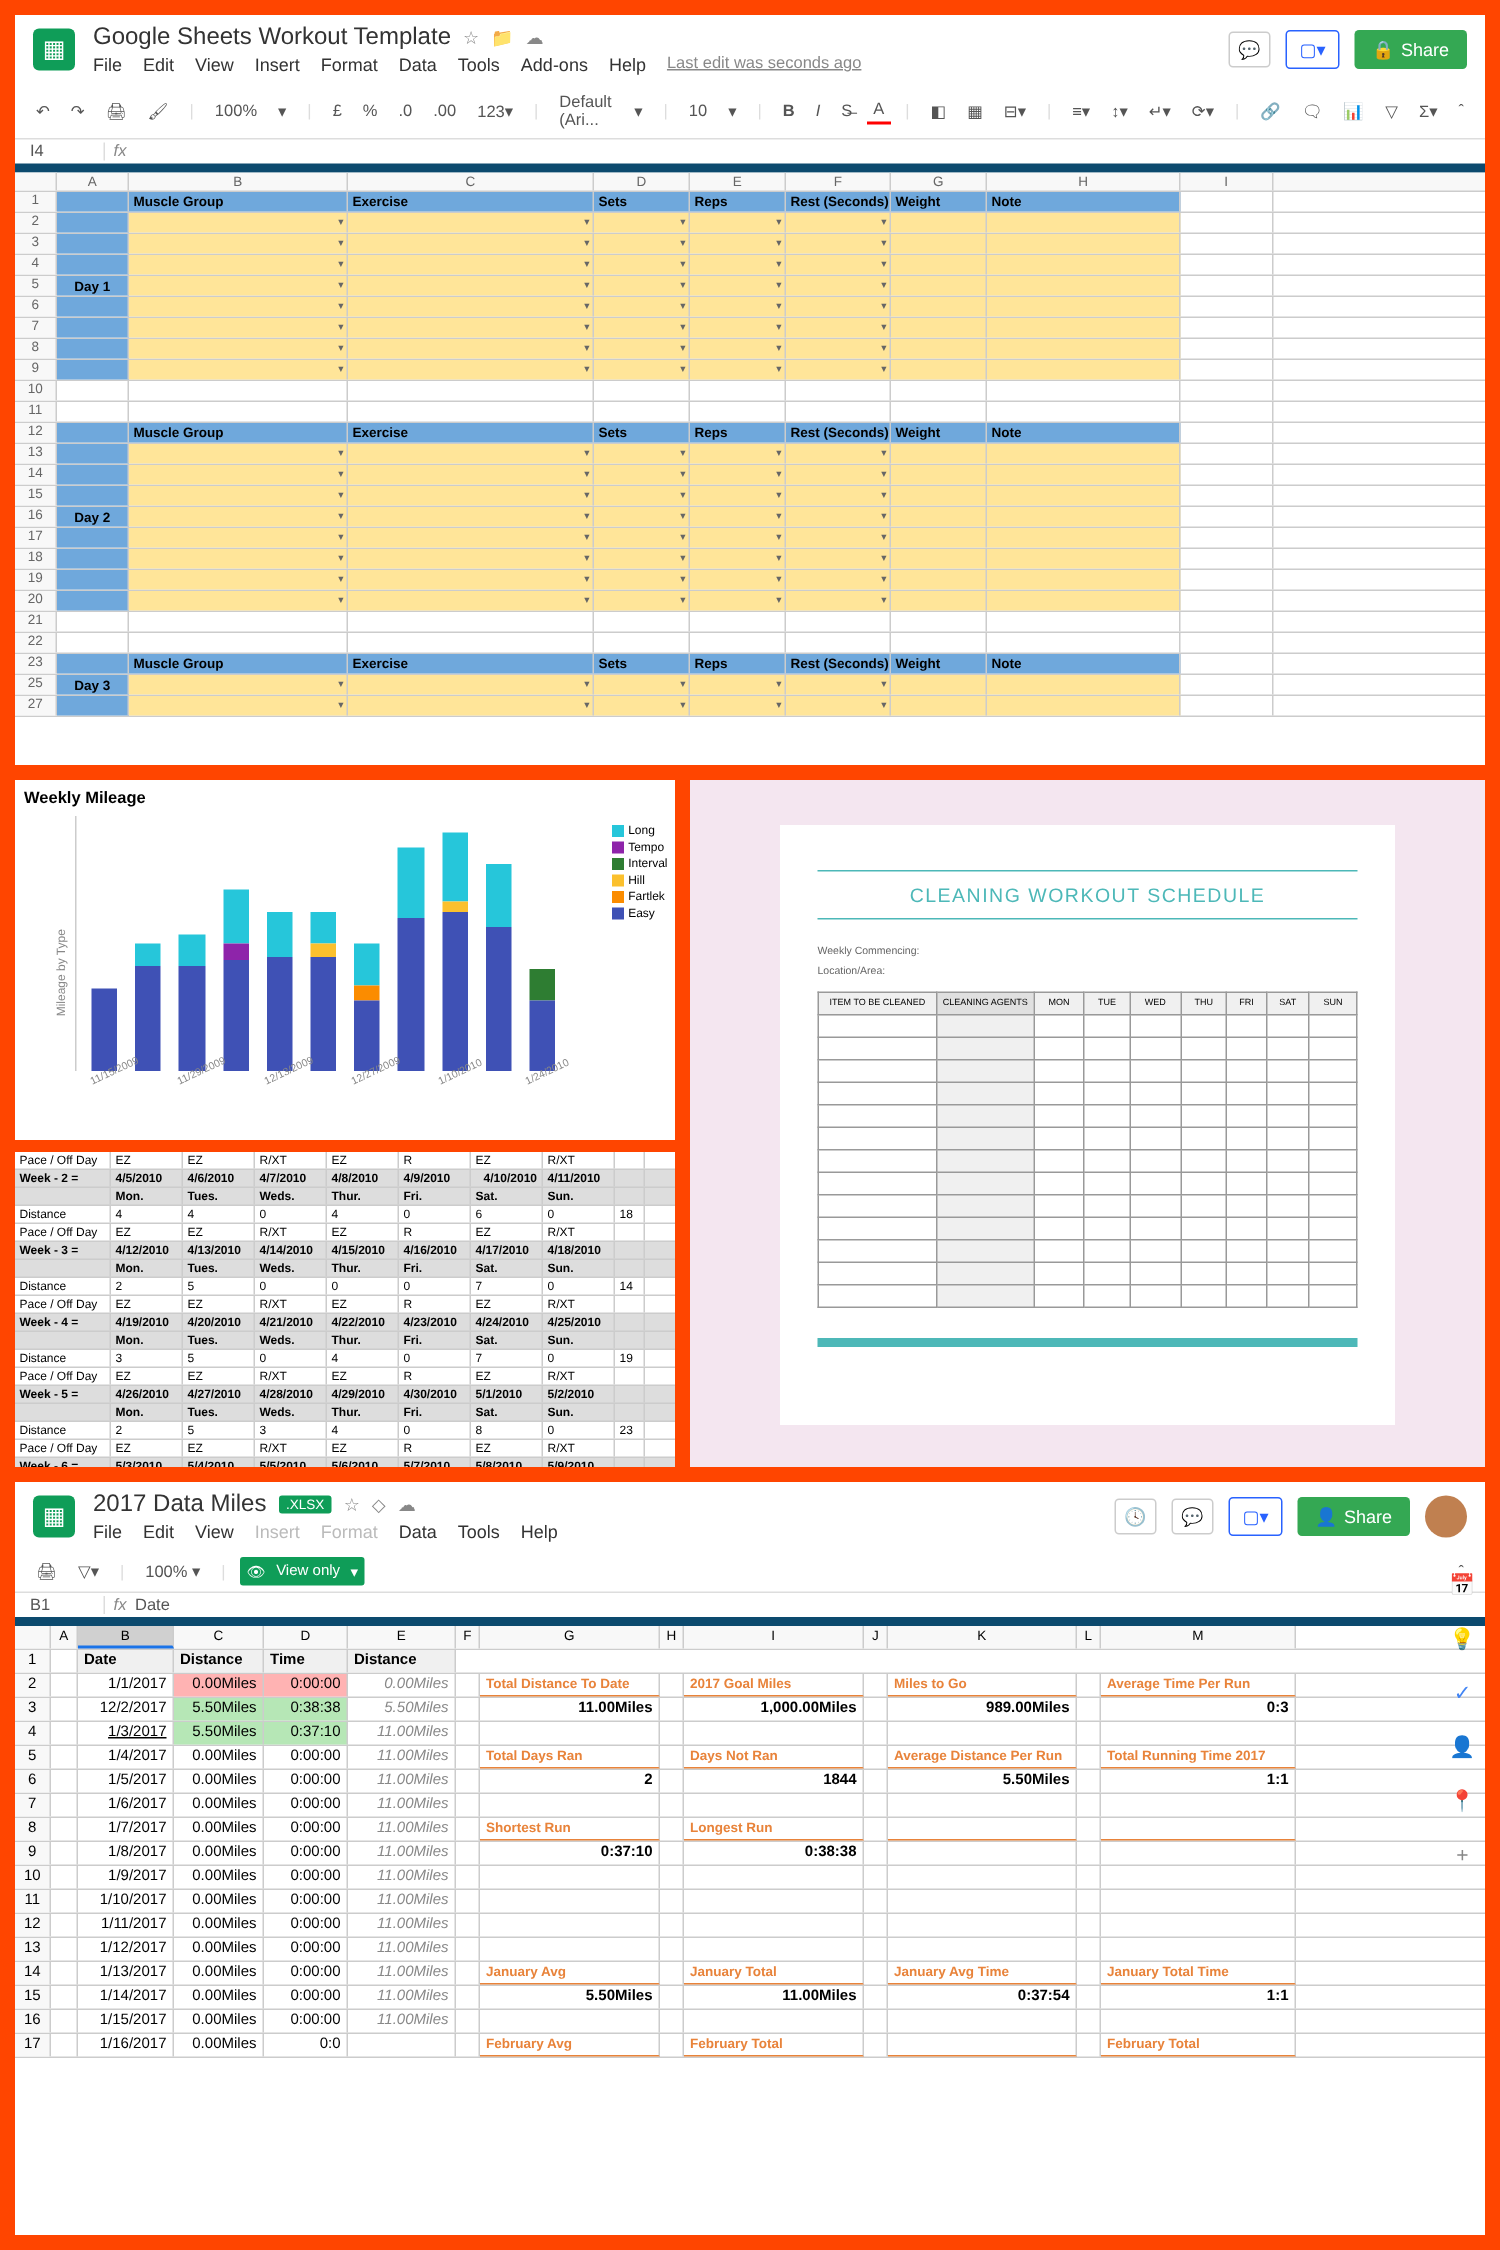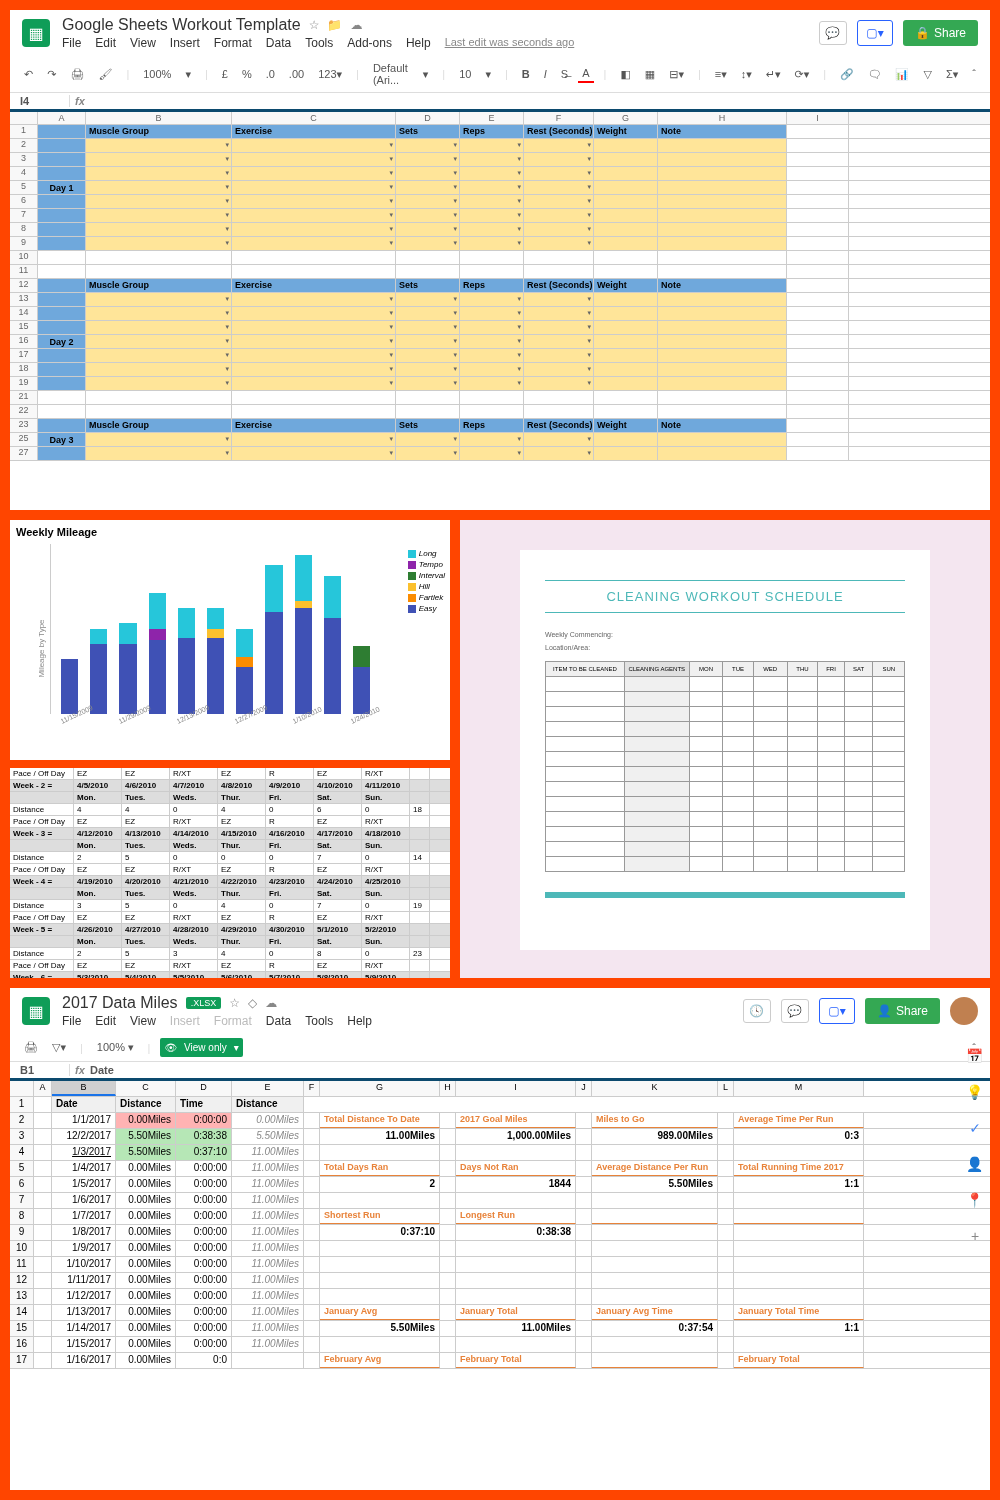--- a/index.html
+++ b/index.html
@@ -15,39 +15,39 @@
 .gs-title-icons { color: #888; font-size: 12px; }
 .gs-menus { display: flex; gap: 14px; font-size: 12px; color: #333; margin-top: 2px; }
 .gs-edit-status { color: #888; font-size: 11px; text-decoration: underline; }
 .gs-right-icons { display: flex; gap: 10px; align-items: center; }
 .gs-comment-btn { width: 28px; height: 24px; border: 1px solid #ccc; border-radius: 3px; display: flex; align-items: center; justify-content: center; font-size: 12px; }
 .gs-present-btn { width: 36px; height: 26px; border: 1px solid #2962ff; border-radius: 3px; display: flex; align-items: center; justify-content: center; color: #2962ff; font-size: 12px; }
 .gs-share-btn { background: #34a853; color: #fff; padding: 6px 12px; border-radius: 3px; font-size: 12px; font-weight: 500; display: flex; align-items: center; gap: 4px; }
 .gs-toolbar { display: flex; gap: 6px; padding: 4px 10px; border-bottom: 1px solid #ddd; font-size: 11px; color: #555; align-items: center; }
 .gs-toolbar span { padding: 2px 4px; }
 .gs-sep { color: #ddd; }
-.gs-cellref { display: flex; padding: 2px 10px; border-bottom: 3px solid #0c4a6e; font-size: 11px; color: #555; align-items: center; font-weight: bold; }
+.gs-cellref { display: flex; padding: 2px 10px; border-bottom: 6px solid #0c4a6e; font-size: 11px; color: #555; align-items: center; }
 .gs-cellref-name { width: 50px; border-right: 1px solid #ddd; }
 .gs-fx { width: 20px; text-align: center; font-style: italic; color: #888; }
 .gs-grid { overflow: auto; }
 .gs-colhdr { display: flex; background: #f8f8f8; border-bottom: 1px solid #ccc; }
 .gs-rownum { width: 28px; text-align: center; font-size: 9px; color: #666; border-right: 1px solid #ccc; background: #f8f8f8; }
 .gs-col { border-right: 1px solid #ccc; text-align: center; font-size: 9px; color: #666; padding: 1px 0; }
 .gs-row { display: flex; border-bottom: 1px solid #ccc; height: 14px; }
 .gs-cell { border-right: 1px solid #ccc; font-size: 9px; padding: 1px 3px; overflow: hidden; white-space: nowrap; position: relative; }
 .blue-hdr { background: #6fa8dc; font-weight: bold; }
 .blue-side { background: #6fa8dc; font-weight: bold; display: flex; align-items: center; justify-content: center; }
 .tan-cell { background: #ffe599; }
 .dd-arrow { position: absolute; right: 2px; top: 2px; font-size: 7px; color: #666; }
 
 
 .p2 { left: 10px; top: 520px; width: 440px; height: 240px; }
 .chart-title { font-size: 11px; font-weight: bold; padding: 6px; }
 .chart-area { position: relative; height: 200px; padding: 0 80px 20px 40px; }
-.chart-legend { position: absolute; right: 5px; top: 5px; font-size: 8px; font-style: italic; }
+.chart-legend { position: absolute; right: 5px; top: 5px; font-size: 8px; }
 .chart-legend div { display: flex; align-items: center; gap: 3px; margin-bottom: 2px; }
 .chart-legend .sw { width: 8px; height: 8px; }
 .chart-ylabel { position: absolute; left: 2px; top: 50%; transform: rotate(-90deg); font-size: 8px; color: #888; }
 .chart-bars { display: flex; align-items: flex-end; height: 170px; gap: 12px; padding-left: 10px; border-left: 1px solid #ccc; }
 .bar-stack { width: 20px; display: flex; flex-direction: column; justify-content: flex-end; }
 .bar-seg { width: 100%; }
 .chart-xlabels { display: flex; gap: 12px; padding-left: 10px; font-size: 7px; color: #888; }
 .chart-xlabels span { width: 20px; transform: rotate(-25deg); white-space: nowrap; }
 
 
@@ -546,20 +546,42 @@
             <span class="dd-arrow">▾</span>
           </div>
           <div class="gs-cell tan-cell" style="width: 70px;">
             <span class="dd-arrow">▾</span>
           </div>
           <div class="gs-cell tan-cell" style="width: 64px;"></div>
           <div class="gs-cell tan-cell" style="width: 129px;"></div>
           <div class="gs-cell " style="width: 62px;"></div>
         </div>
         <div class="gs-row">
+          <div class="gs-rownum">20</div>
+          <div class="gs-cell blue-side" style="width: 48px;"></div>
+          <div class="gs-cell tan-cell" style="width: 146px;">
+            <span class="dd-arrow">▾</span>
+          </div>
+          <div class="gs-cell tan-cell" style="width: 164px;">
+            <span class="dd-arrow">▾</span>
+          </div>
+          <div class="gs-cell tan-cell" style="width: 64px;">
+            <span class="dd-arrow">▾</span>
+          </div>
+          <div class="gs-cell tan-cell" style="width: 64px;">
+            <span class="dd-arrow">▾</span>
+          </div>
+          <div class="gs-cell tan-cell" style="width: 70px;">
+            <span class="dd-arrow">▾</span>
+          </div>
+          <div class="gs-cell tan-cell" style="width: 64px;"></div>
+          <div class="gs-cell tan-cell" style="width: 129px;"></div>
+          <div class="gs-cell " style="width: 62px;"></div>
+        </div>
+        <div class="gs-row">
           <div class="gs-rownum">21</div>
           <div class="gs-cell " style="width: 48px;"></div>
           <div class="gs-cell " style="width: 146px;"></div>
           <div class="gs-cell " style="width: 164px;"></div>
           <div class="gs-cell " style="width: 64px;"></div>
           <div class="gs-cell " style="width: 64px;"></div>
           <div class="gs-cell " style="width: 70px;"></div>
           <div class="gs-cell " style="width: 64px;"></div>
           <div class="gs-cell " style="width: 129px;"></div>
           <div class="gs-cell " style="width: 62px;"></div>
@@ -744,21 +766,21 @@
       <div class="tr-cell" style="width: 48px;">R/XT</div>
       <div class="tr-cell" style="width: 20px;"></div>
     </div>
     <div class="tr-row tr-grey">
       <div class="tr-cell" style="width: 64px;">Week - 2 =</div>
       <div class="tr-cell" style="width: 48px;">4/5/2010</div>
       <div class="tr-cell" style="width: 48px;">4/6/2010</div>
       <div class="tr-cell" style="width: 48px;">4/7/2010</div>
       <div class="tr-cell" style="width: 48px;">4/8/2010</div>
       <div class="tr-cell" style="width: 48px;">4/9/2010</div>
-      <div class="tr-cell" style="width: 48px;">4/10/2010</div>
+      <div class="tr-cell" style="width: 48px; text-align: right;">4/10/2010</div>
       <div class="tr-cell" style="width: 48px;">4/11/2010</div>
       <div class="tr-cell" style="width: 20px;"></div>
     </div>
     <div class="tr-row tr-grey">
       <div class="tr-cell" style="width: 64px;"></div>
       <div class="tr-cell" style="width: 48px;">Mon.</div>
       <div class="tr-cell" style="width: 48px;">Tues.</div>
       <div class="tr-cell" style="width: 48px;">Weds.</div>
       <div class="tr-cell" style="width: 48px;">Thur.</div>
       <div class="tr-cell" style="width: 48px;">Fri.</div>

